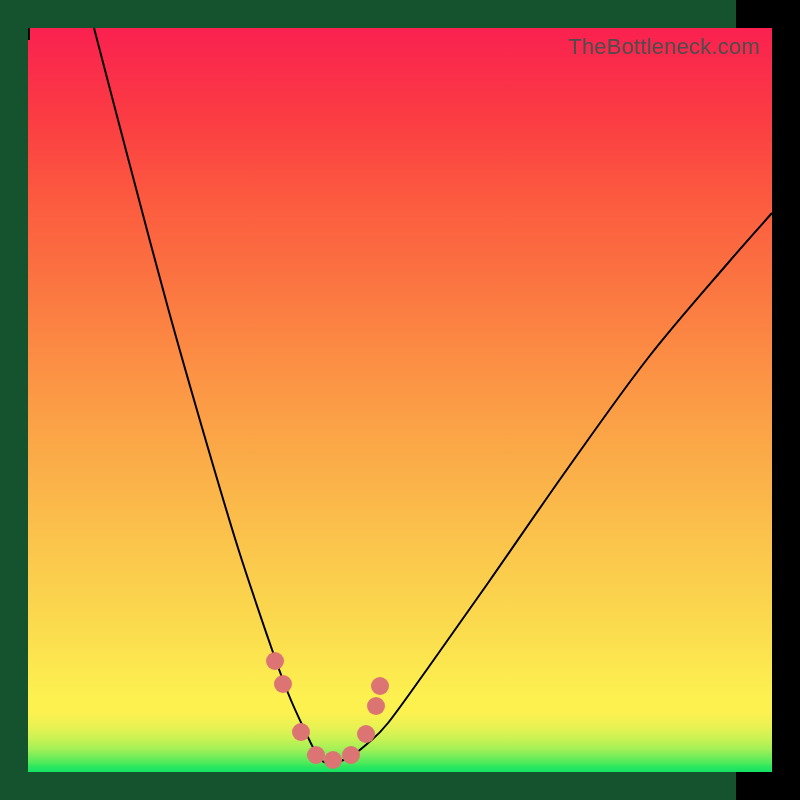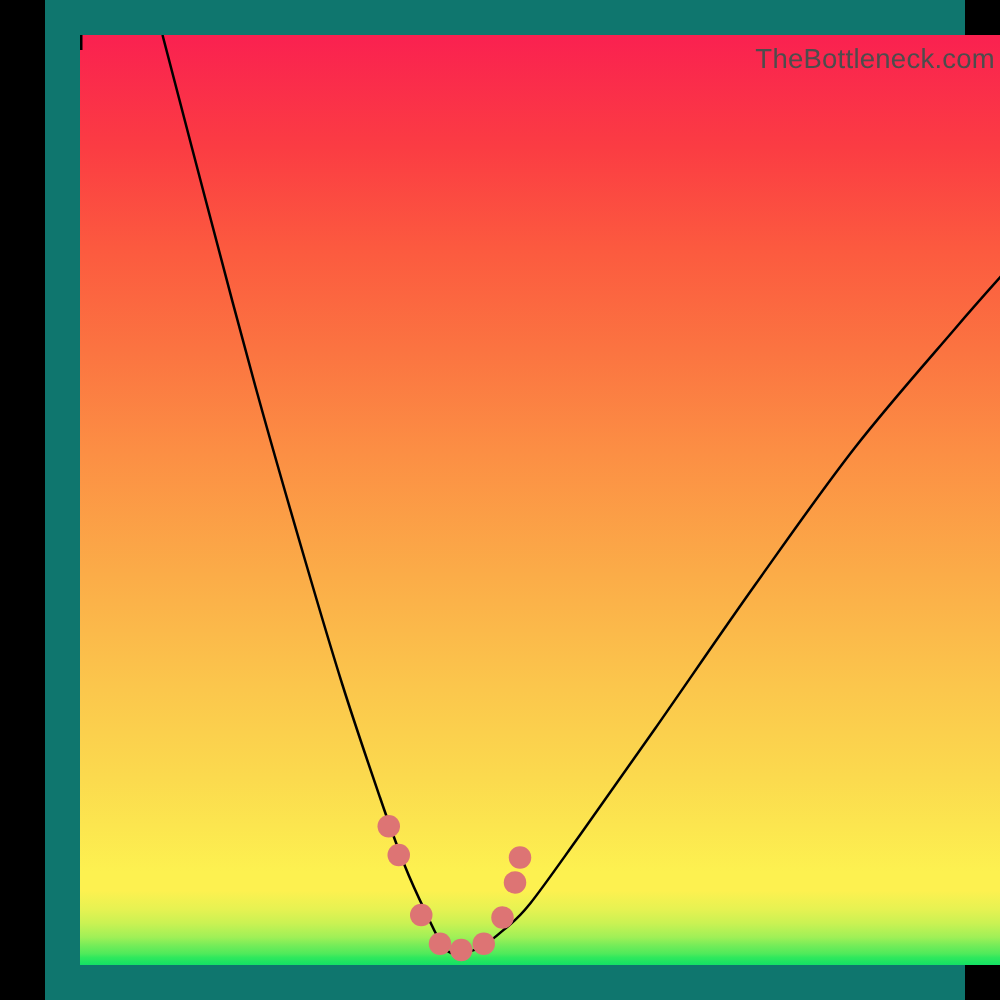--- a/index.html
+++ b/index.html
@@ -5,23 +5,22 @@
   html, body {
     margin: 0;
     padding: 0;
     width: 800px;
     height: 800px;
     background: #000;
   }
   .outer {
     width: 736px;
     height: 800px;
-    background: #0f766e;
+    background: #14532d;
     position: relative;
-    margin-left: 36px;
   }
   .plot-area {
     position: absolute;
     left: 28px;
     top: 28px;
     width: 744px;
     height: 744px;
     overflow: hidden;
     background: linear-gradient(to top,
       #13e164 0%,

